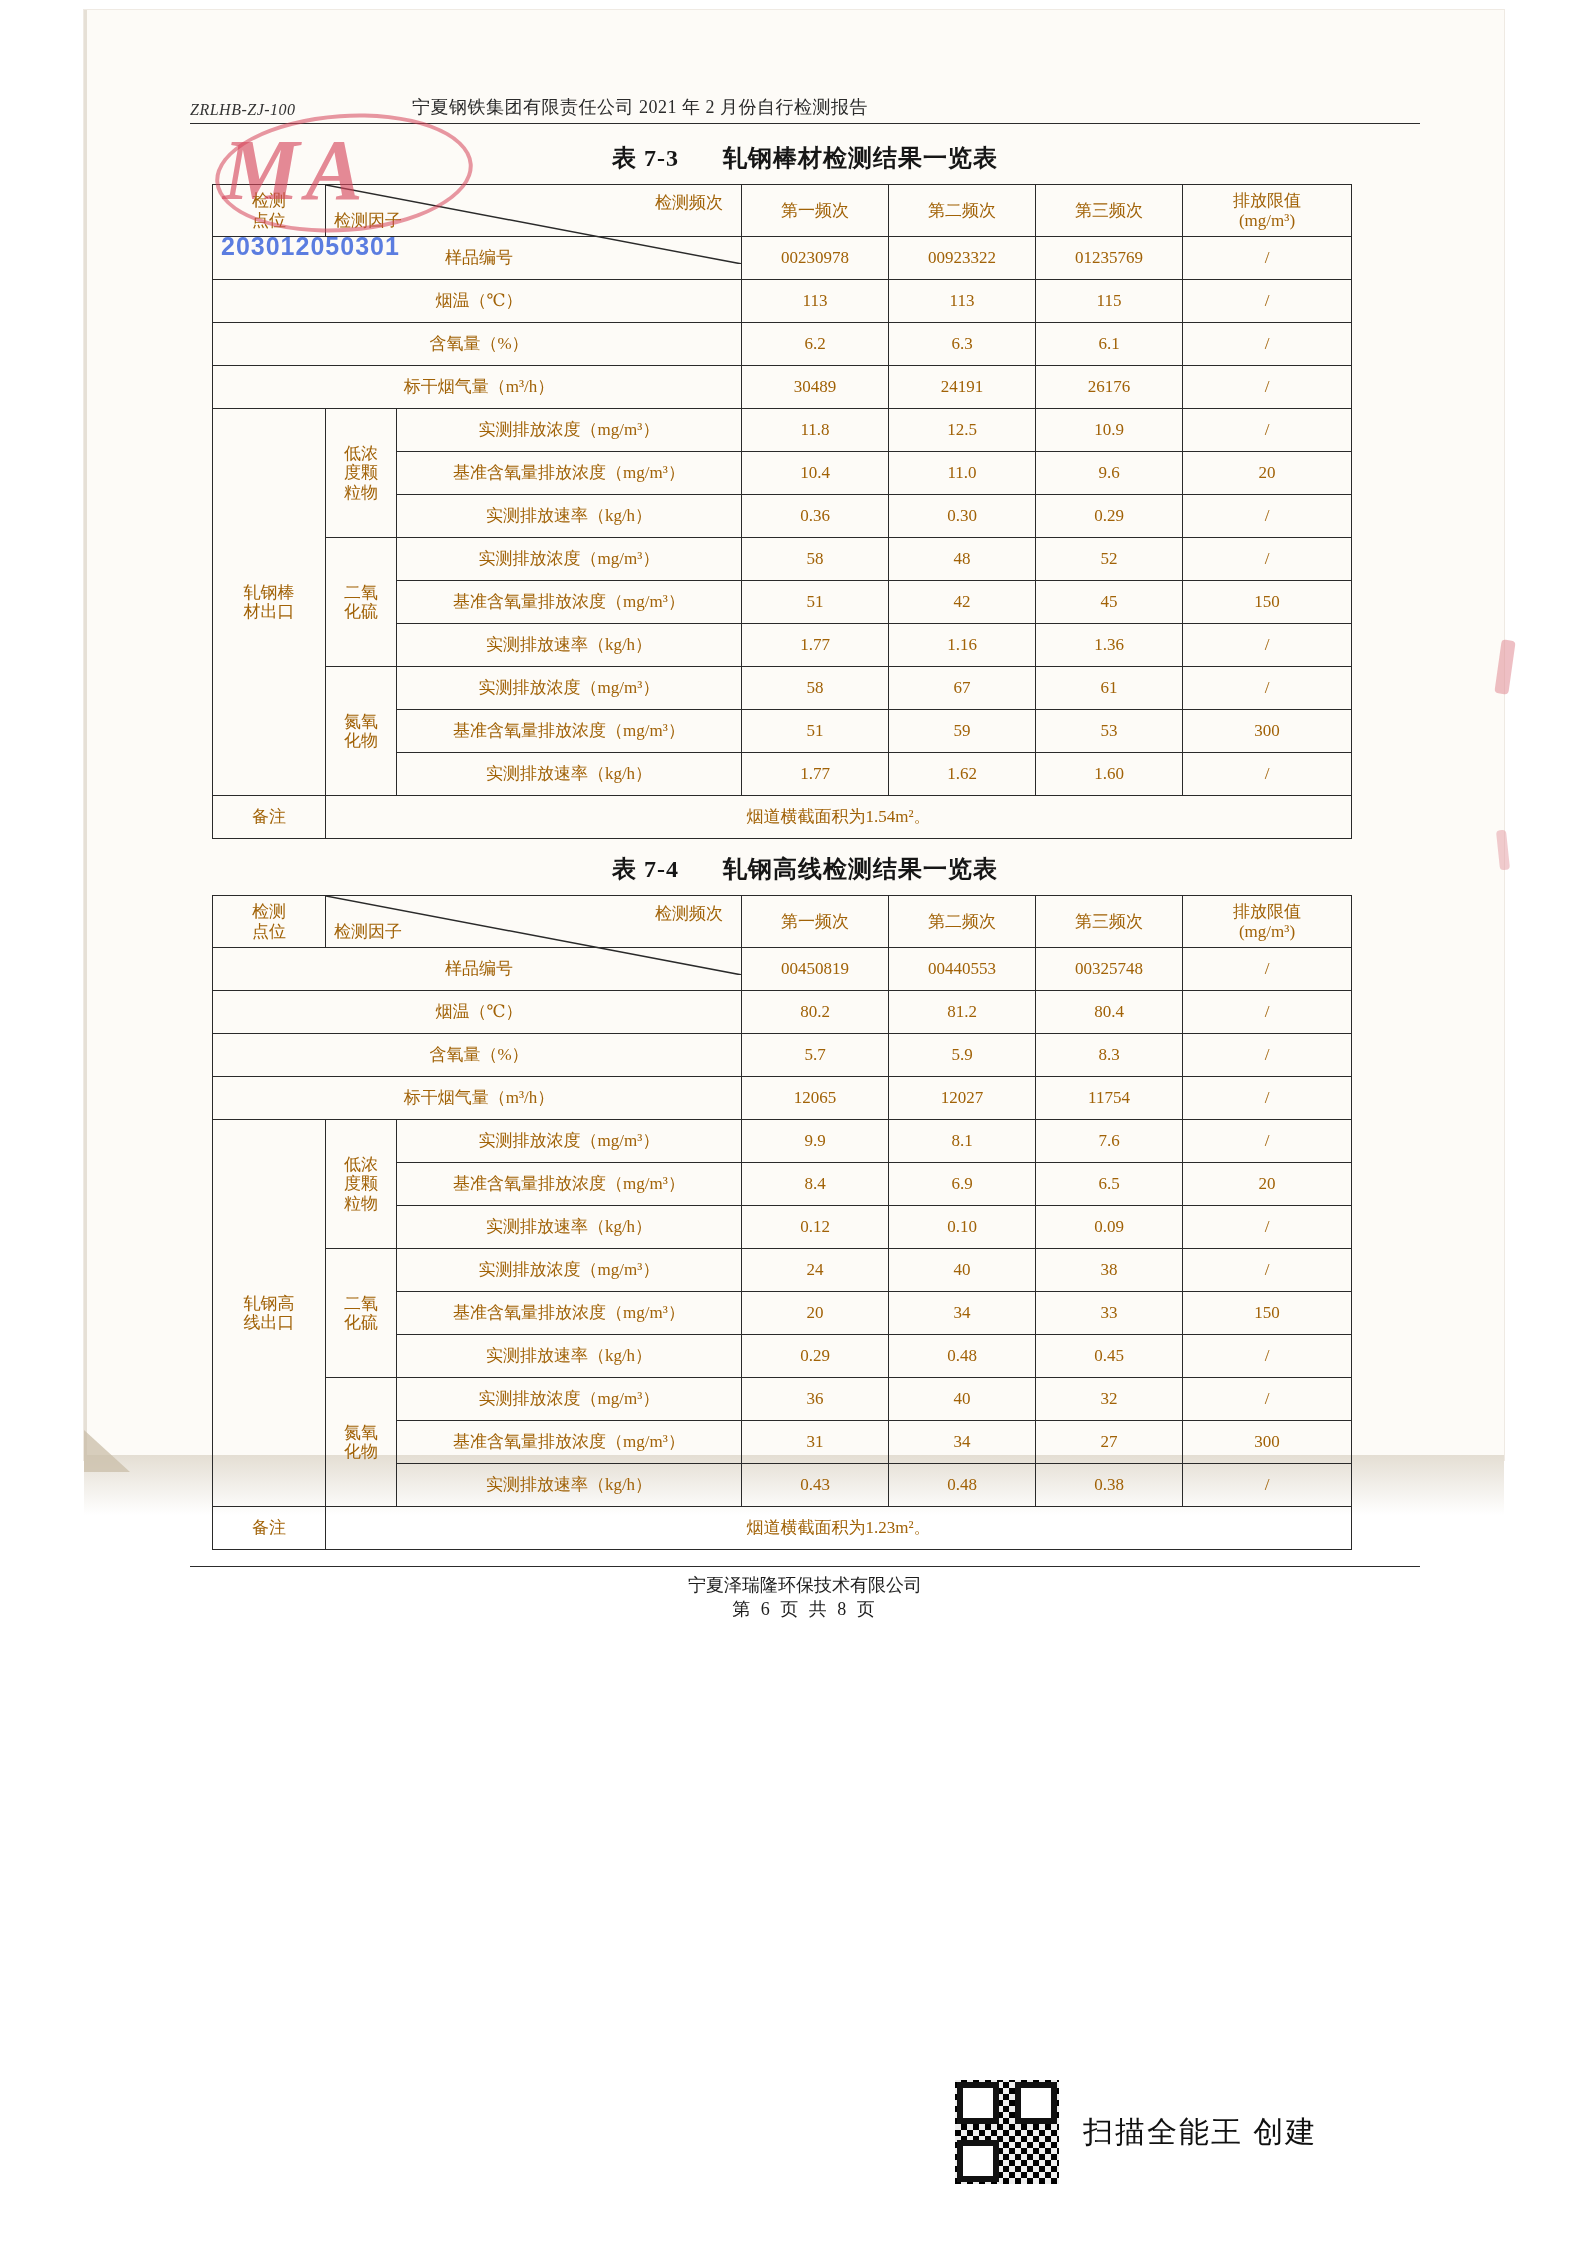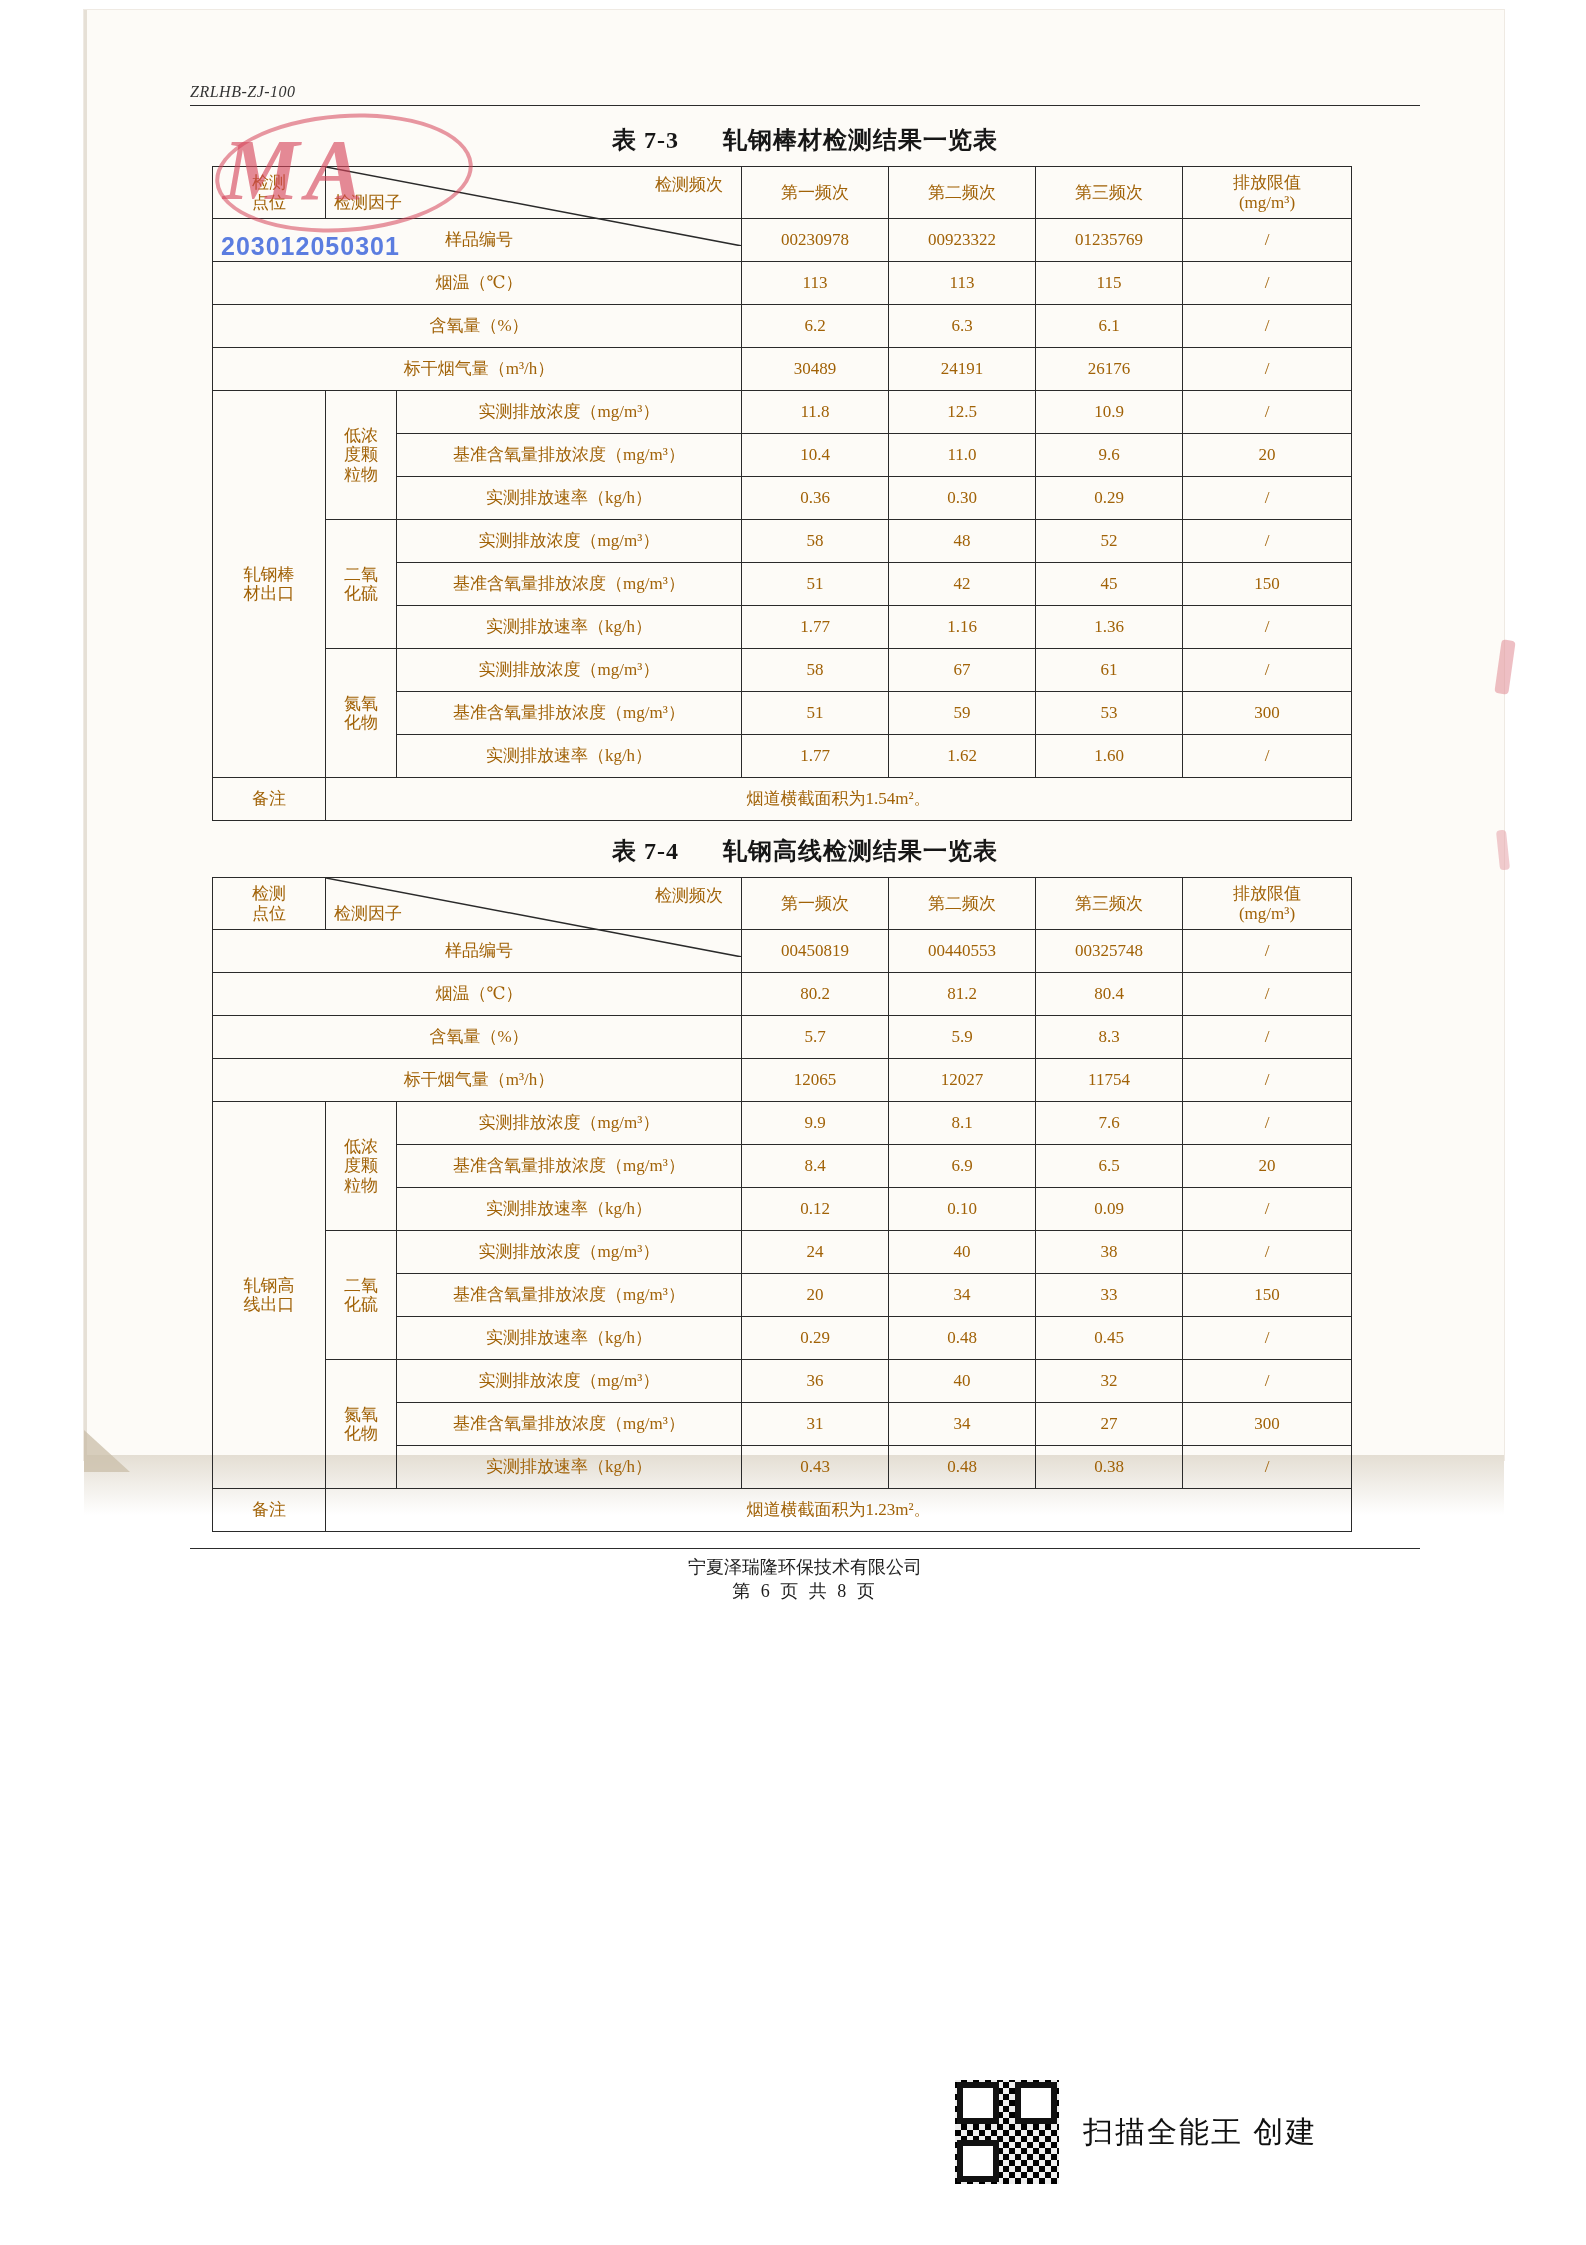--- a/index.html
+++ b/index.html
@@ -29,21 +29,21 @@
   .corner-fold{
     position:absolute;left:84px;top:1430px;
     width:0;height:0;
     border-left:46px solid #c9bda8;
     border-top:42px solid transparent;
     opacity:.75;
   }
 
   .content{
     position:absolute;
-    left:190px;top:83px;
+    left:190px;top:95px;
     width:1230px;
   }
 
   
   .doc-header{
     display:flex;align-items:flex-end;
     border-bottom:1.6px solid #2c2c2c;
     padding-bottom:4px;
     margin-bottom:18px;
   }
@@ -207,20 +207,21 @@
 
 <div class="page-sheet"></div>
 <div class="page-edge-left"></div>
 <div class="page-bottom-shadow"></div>
 <div class="corner-fold"></div>
 
 <div class="content">
 
   <div class="doc-header">
     <div class="doc-code">ZRLHB-ZJ-100</div>
+    <div class="doc-title-top">宁夏钢铁集团有限责任公司 2021 年 2 月份自行检测报告</div>
   </div>
 
   <div class="table-title">
     <span class="tnum">表 7-3</span><span>轧钢棒材检测结果一览表</span>
   </div>
 
   <table class="rep">
     <tbody>
         <tr>
       <td class="hdr-left" rowspan="1">

